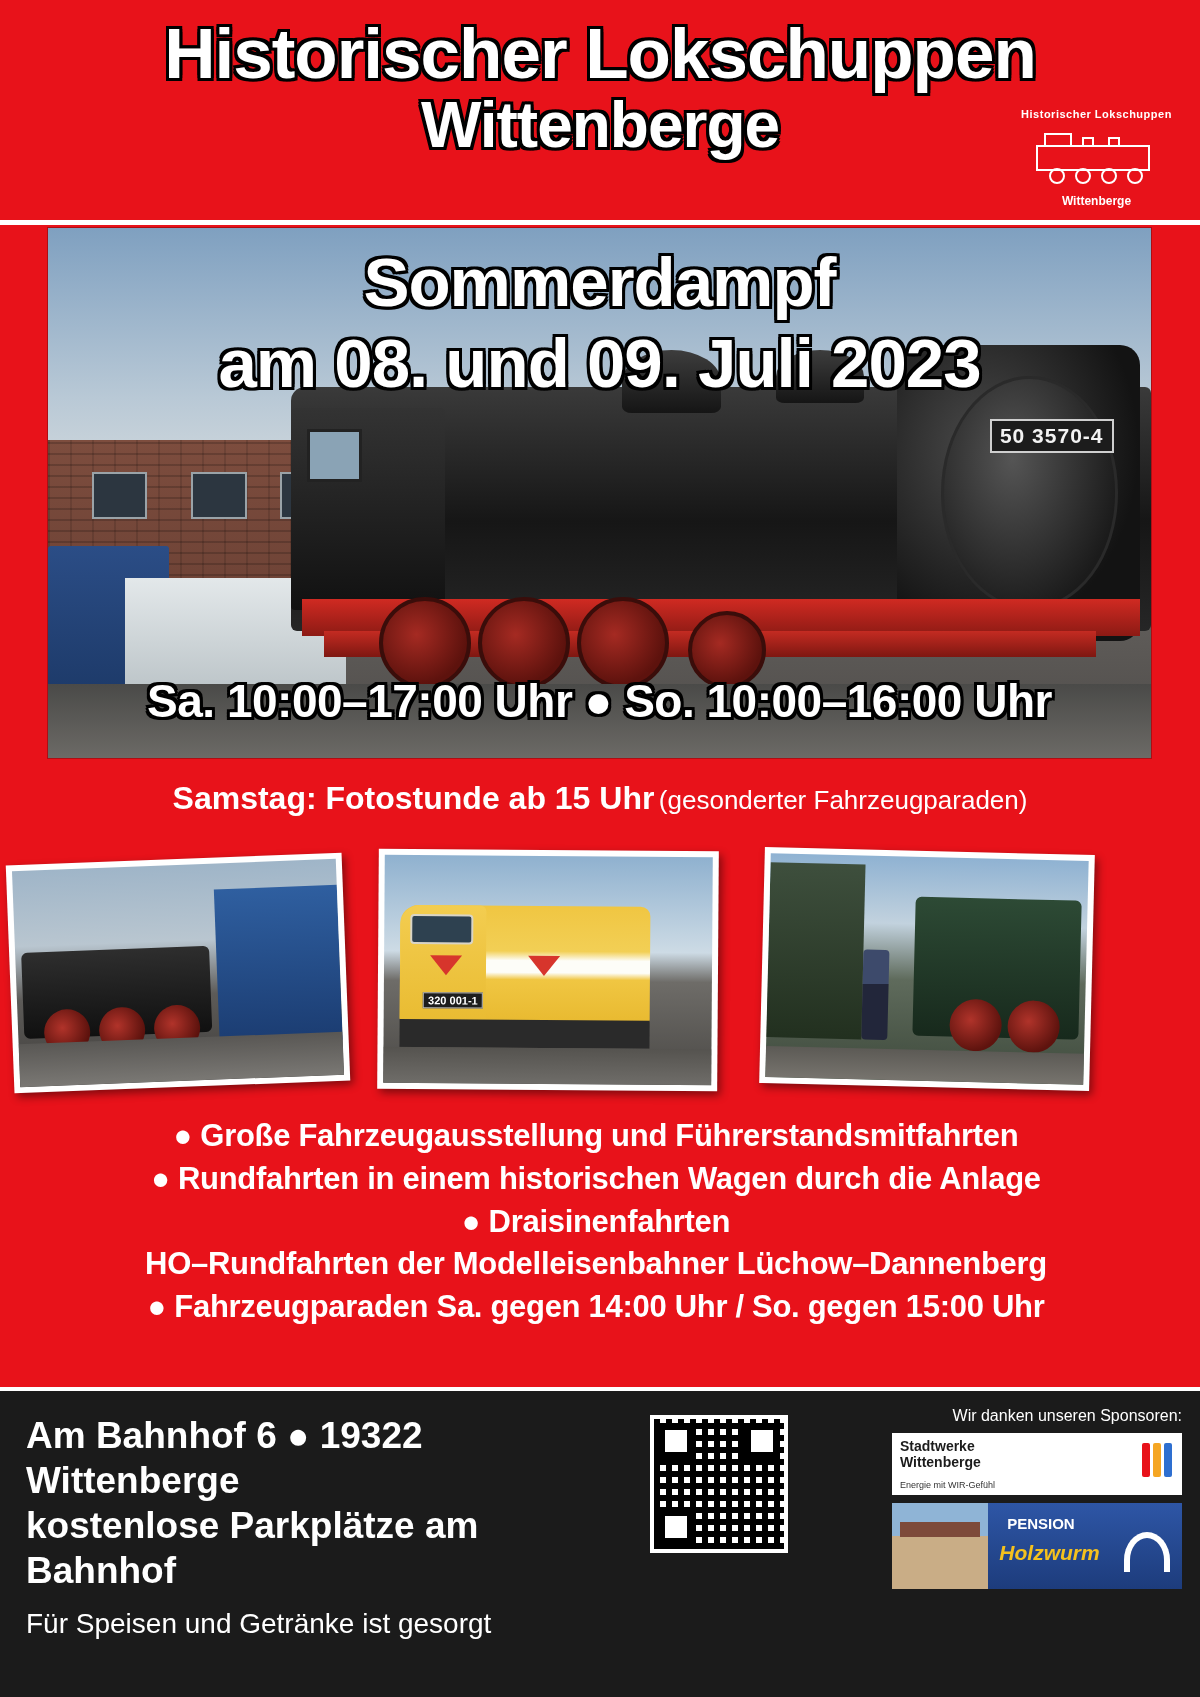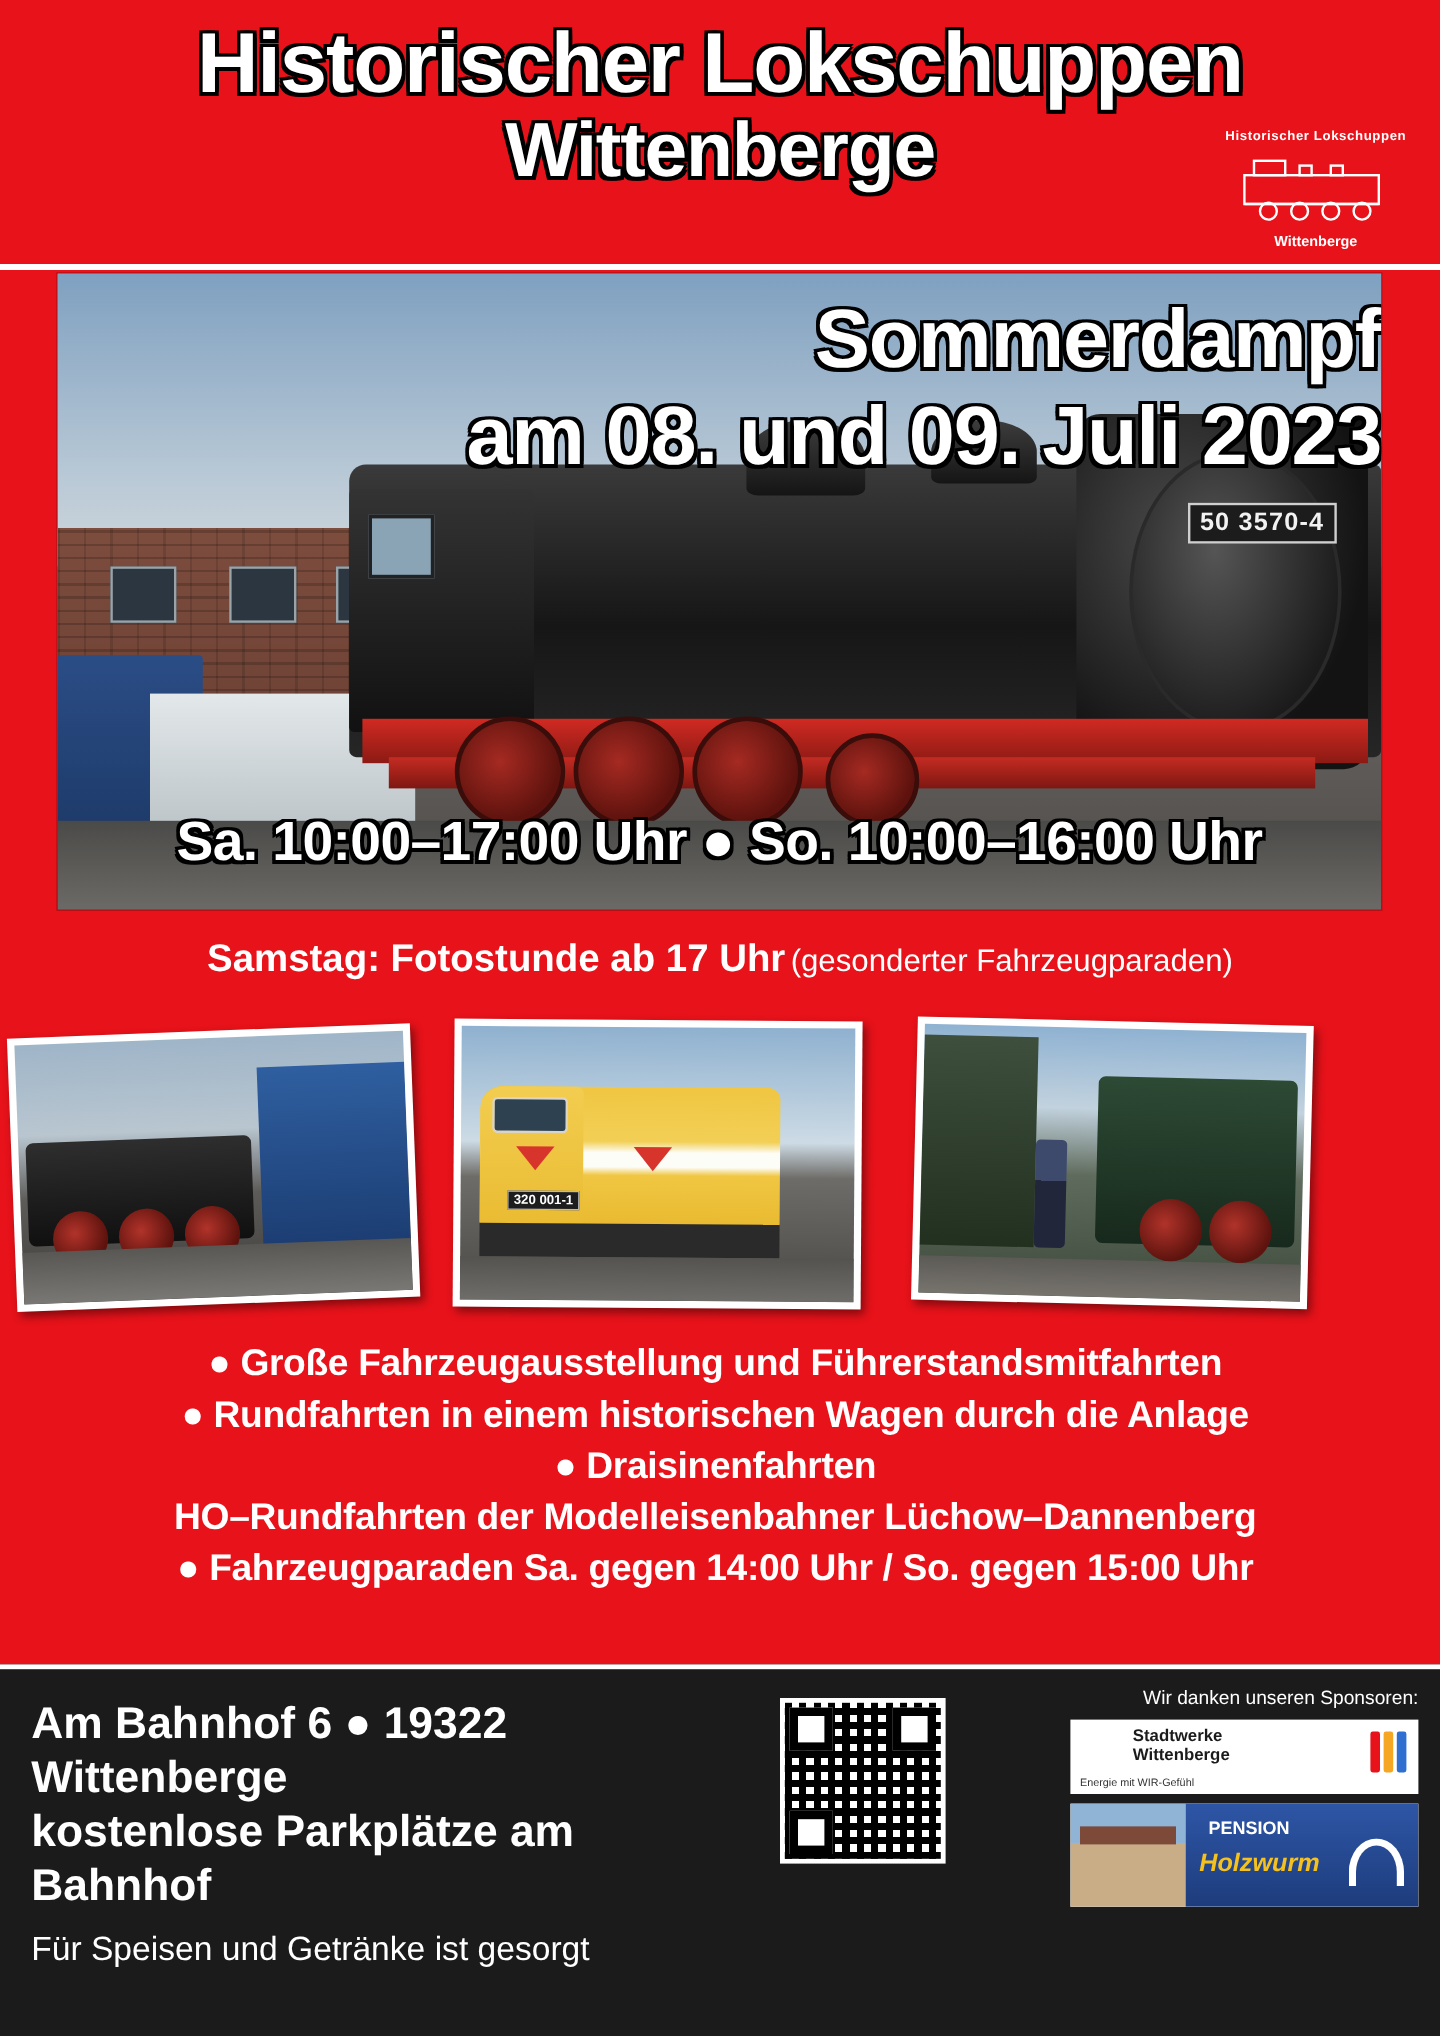--- a/index.html
+++ b/index.html
@@ -138,21 +138,21 @@
     position: absolute; left: 23.5%; top: 38%; width: 5%; height: 10%;
     background: #8aa3b5; border: 3px solid #222;
   }
   .hero .dome {
     position: absolute; top: 23%; border-radius: 50% 50% 10% 10%;
     background: linear-gradient(#3d3d3d, #151515);
   }
 
   .hero-text-top {
     position: absolute; left: 0; top: 18px; width: 1103px;
-    text-align: right;
+    text-align: center;
     color: #ffffff; font-weight: bold;
     line-height: 1.06;
     text-shadow:
       -3px -3px 0 #000, 3px -3px 0 #000, -3px 3px 0 #000, 3px 3px 0 #000,
       -3px 0 0 #000, 3px 0 0 #000, 0 -3px 0 #000, 0 3px 0 #000;
   }
   .hero-head { font-size: 69px; letter-spacing: -1px; }
   .hero-date { font-size: 69px; letter-spacing: -1px; margin-top: 8px; }
 
   .hero-hours {
@@ -310,21 +310,21 @@
   .qr .eye.bl { left: 8px; bottom: 8px; }
 
   .sponsors { position: absolute; right: 18px; top: 16px; width: 290px; }
   .sponsor-title {
     color: #fff; font-size: 16px; font-weight: normal; text-align: right; margin-bottom: 8px;
   }
   .sponsor-card {
     background: #fff; margin-bottom: 8px; padding: 6px 8px;
     position: relative; height: 62px;
   }
-  .sw-name { font-size: 14px; font-weight: bold; color: #1b1b1b; line-height: 1.12; margin-left: 44px; }
+  .sw-name { font-size: 14px; font-weight: bold; color: #1b1b1b; line-height: 1.12; }
   .sw-sub { font-size: 9px; color: #333; position: absolute; left: 8px; bottom: 5px; }
   .sw-bars { position: absolute; right: 10px; top: 10px; display: flex; gap: 3px; }
   .sw-bars i { display: block; width: 8px; height: 34px; border-radius: 2px; }
 
   .pension-card {
     background: #fff; padding: 0; height: 86px; position: relative; overflow: hidden;
   }
   .pension-photo {
     position: absolute; left: 0; top: 0; width: 33%; height: 100%;
     background: linear-gradient(#8fb4d6 0 38%, #c9ad86 38% 100%);
@@ -406,21 +406,21 @@
     <div class="ground"></div>
 
     <div class="hero-text-top">
       <div class="hero-head">Sommerdampf</div>
       <div class="hero-date">am 08. und 09. Juli 2023</div>
     </div>
     <div class="hero-hours">Sa. 10:00–17:00 Uhr ● So. 10:00–16:00 Uhr</div>
   </div>
 
   <div class="subline">
-    <span class="strong">Samstag: Fotostunde ab 17 Uhr</span>
+    <span class="strong">Samstag: Fotostunde ab 15 Uhr</span>
     <span class="small">(gesonderter Fahrzeugparaden)</span>
   </div>
 
   <div class="photos">
 
     <div class="photo photo1">
       <div class="inner p1">
         <div class="blue"></div>
         <div class="loco"></div>
         <div class="rwheel" style="left:8%; width:46px; height:46px;"></div>

